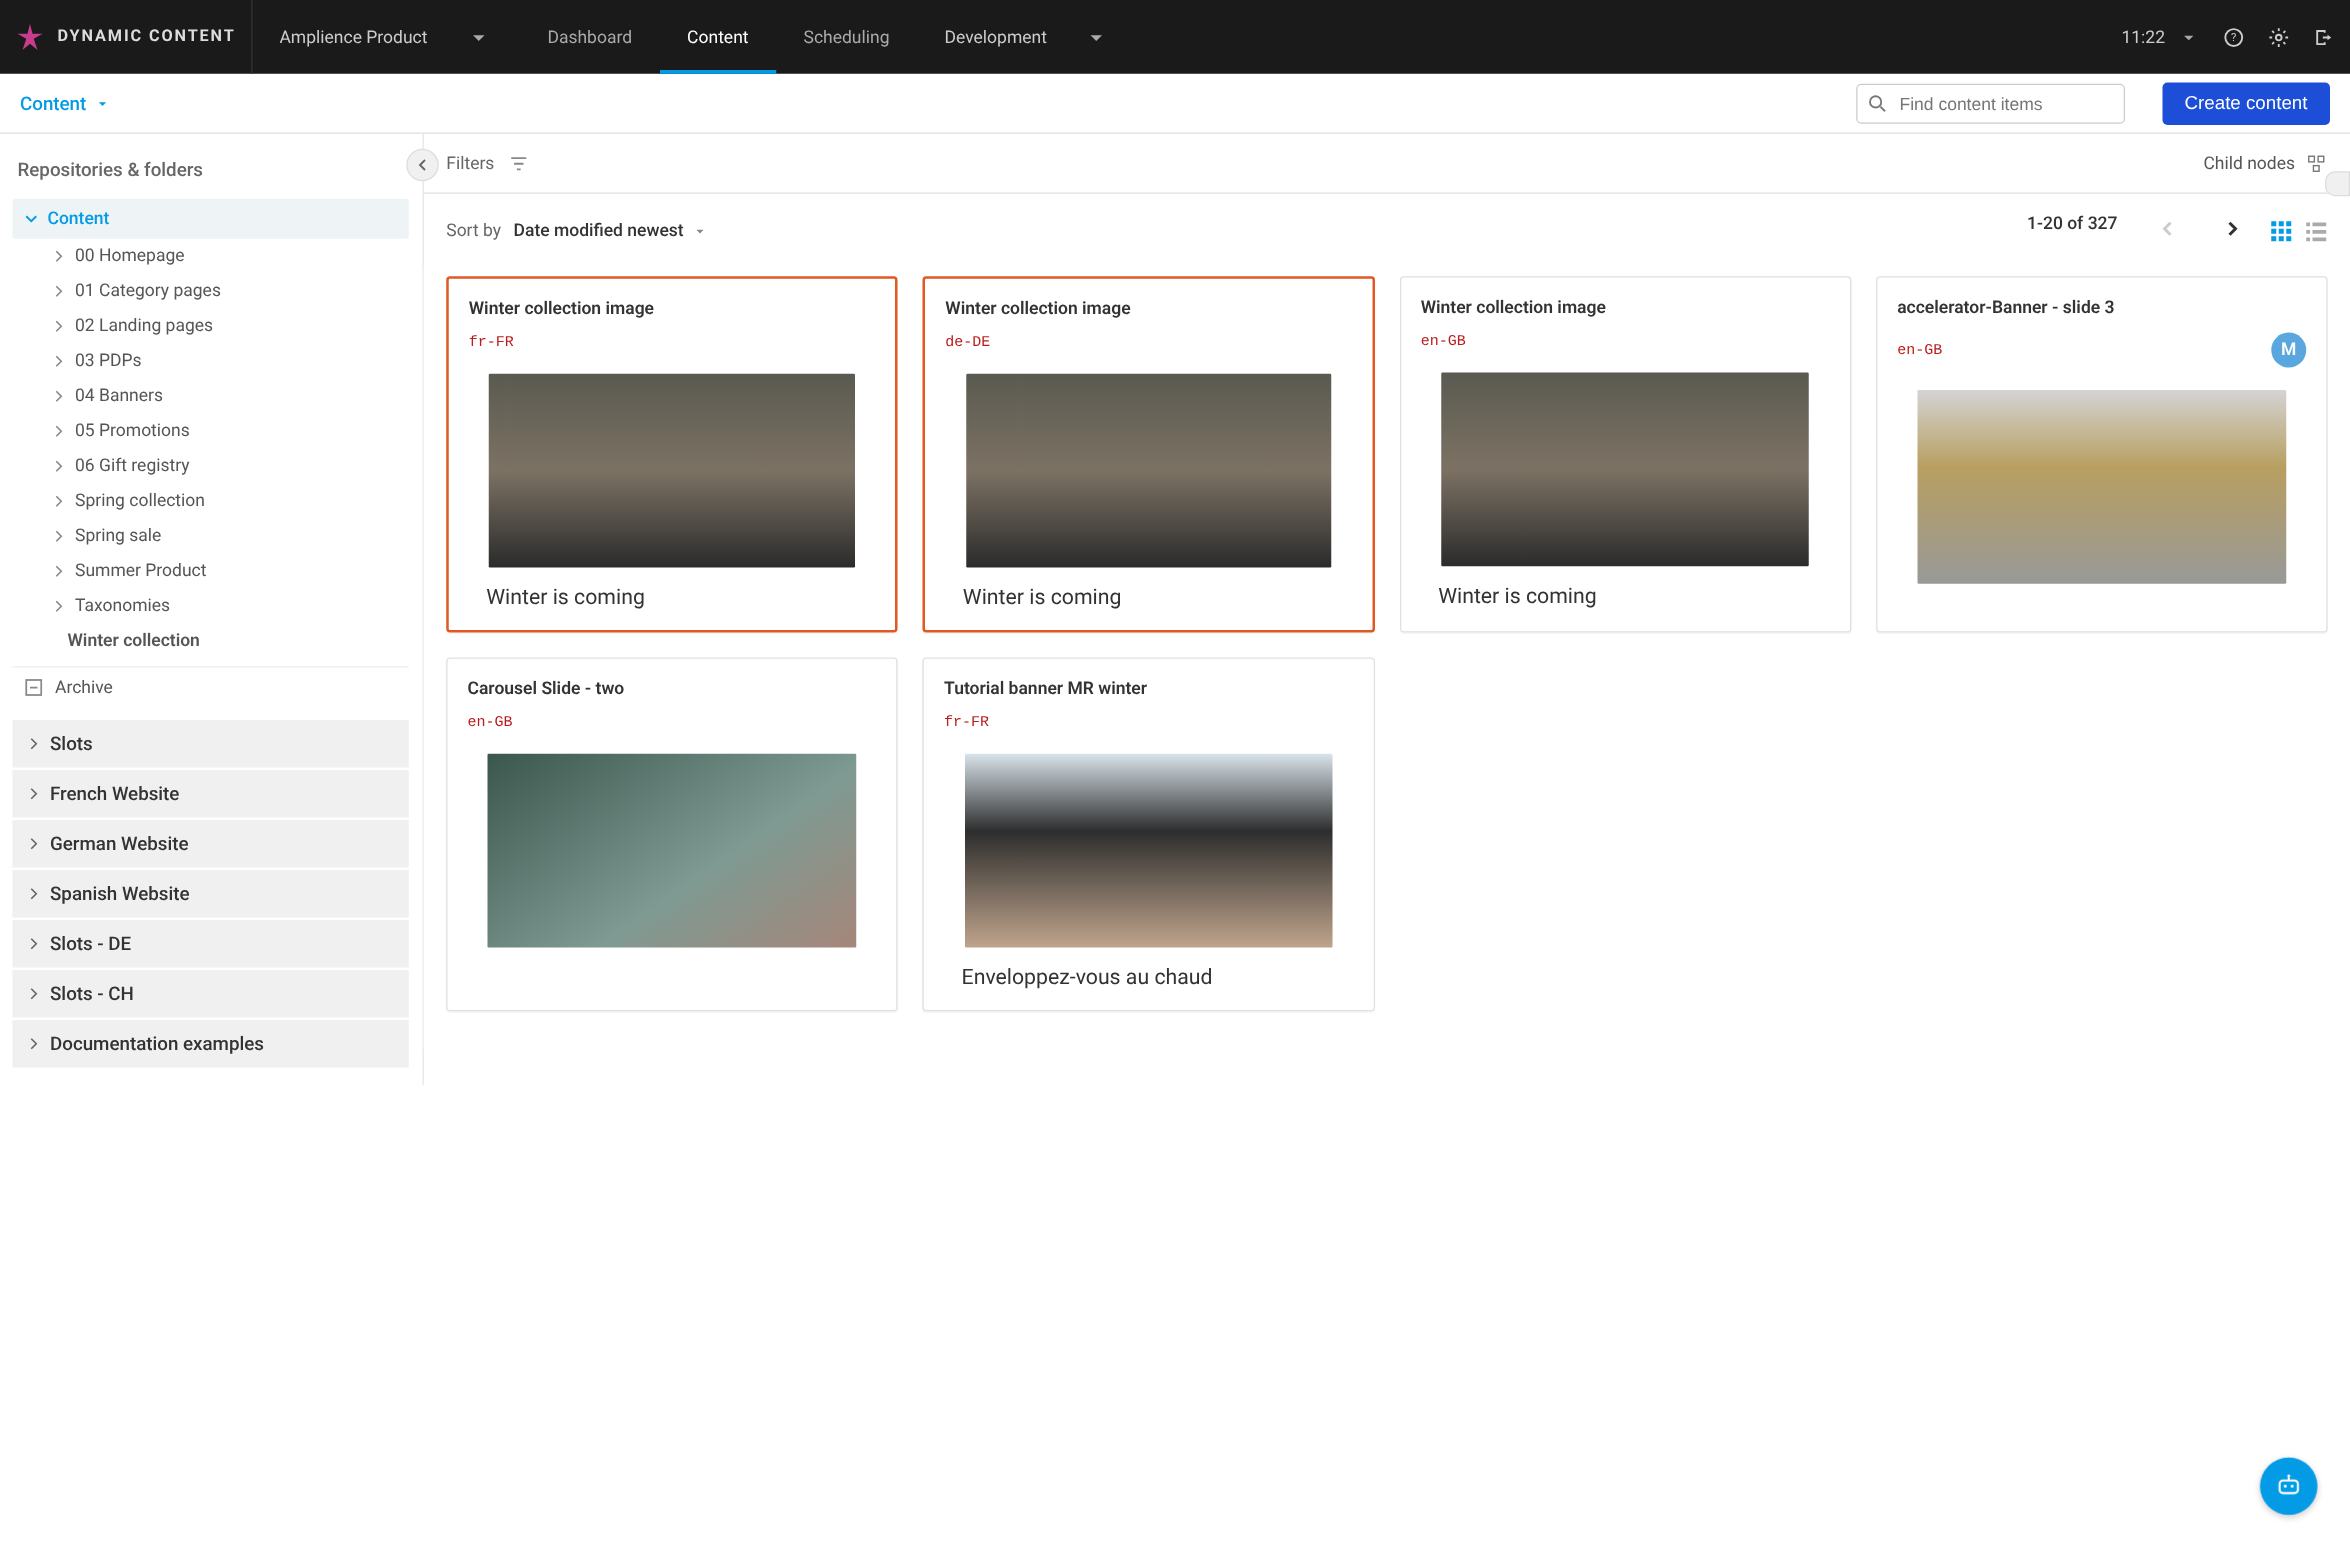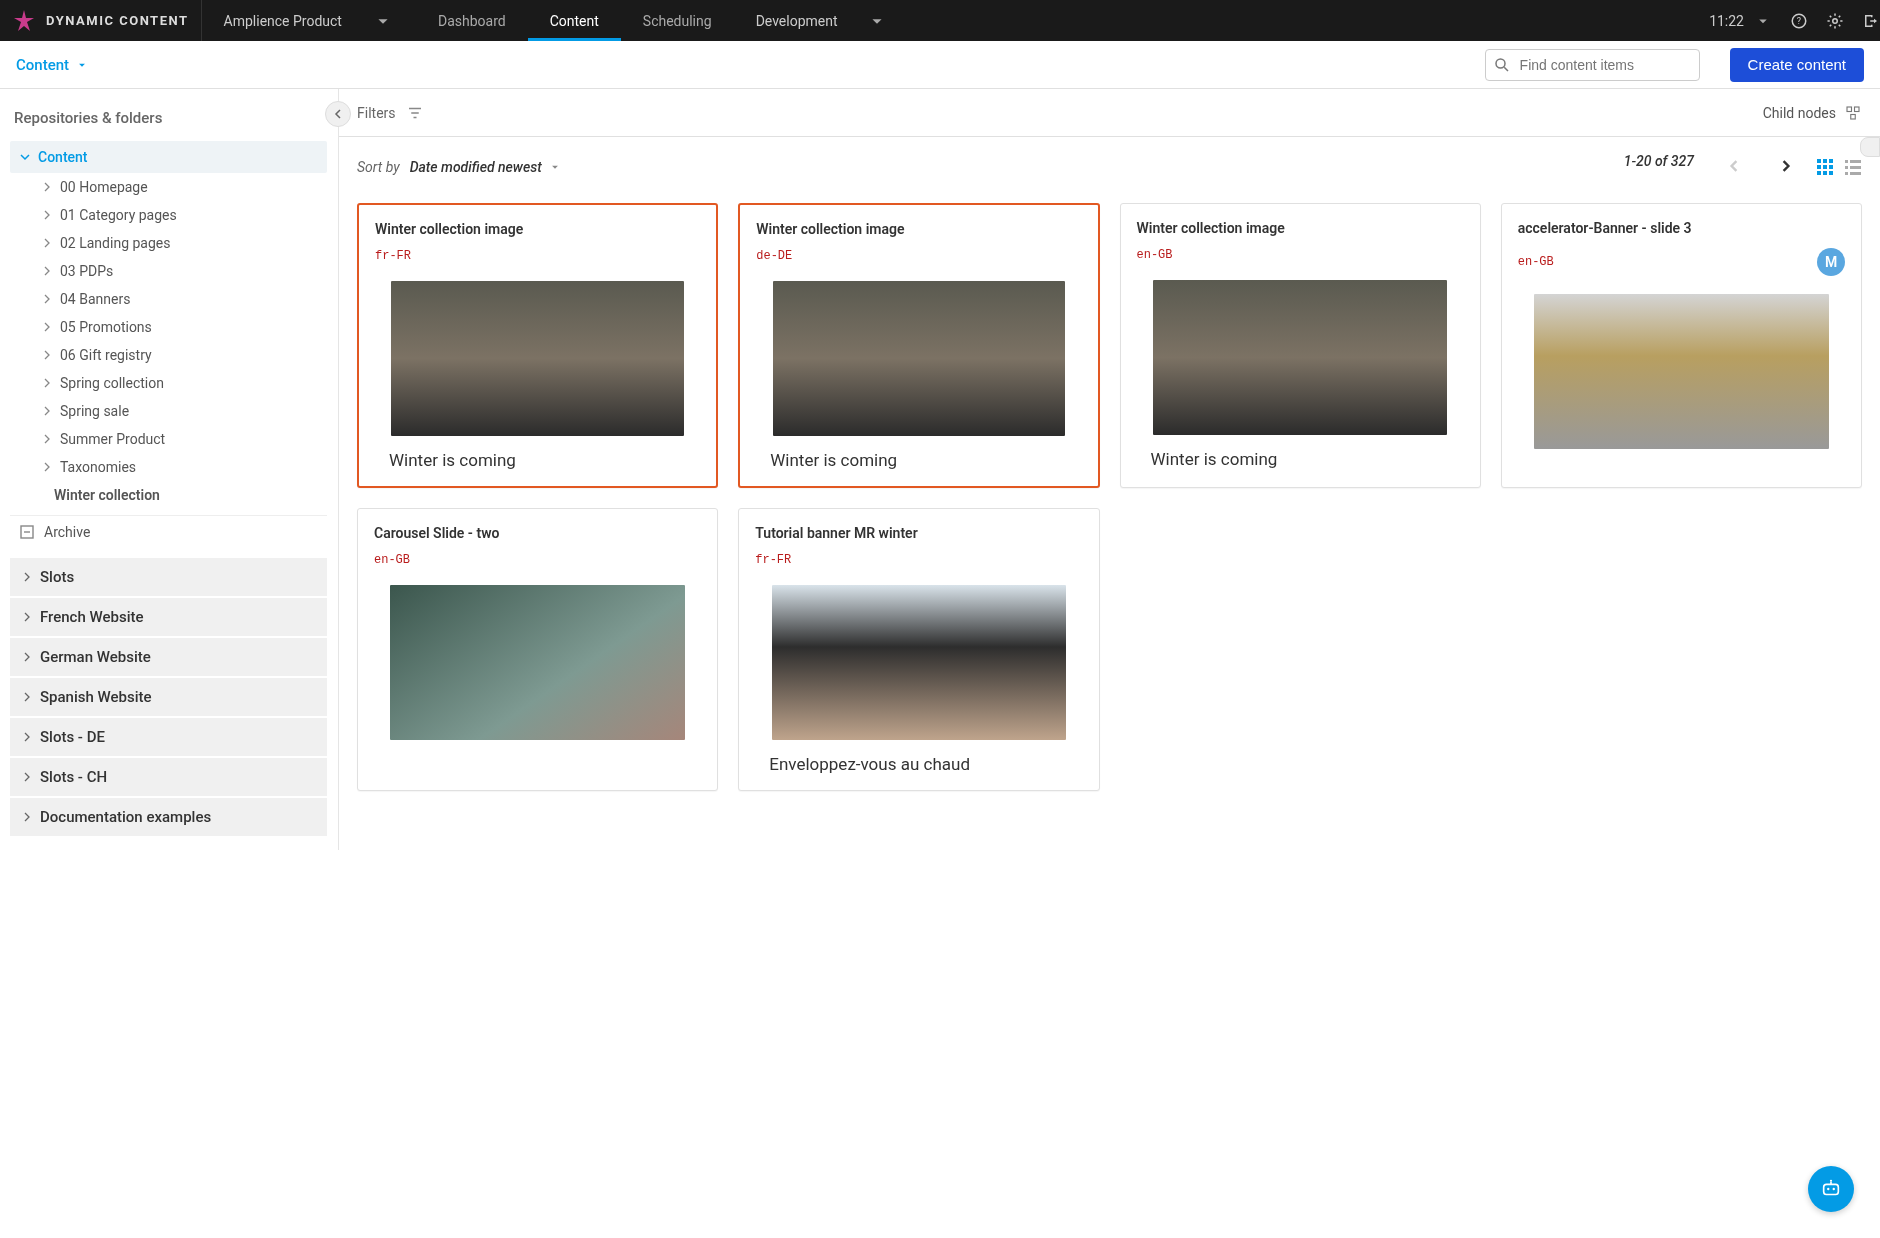--- a/index.html
+++ b/index.html
@@ -1,30 +1,30 @@
 <!DOCTYPE html>
 <html><head>
 <meta charset="utf-8">
 <style>
 * { box-sizing: border-box; margin: 0; padding: 0; }
 body { font-family: -apple-system, BlinkMacSystemFont, "Segoe UI", Roboto, sans-serif; font-size: 14px; color: #333; background: #fff; }
 
 
-.header-bar { height: 41px; background: #1a1a1a; display: flex; align-items: center; color: #ccc; }
+.header-bar { height: 59px; background: #1a1a1a; display: flex; align-items: center; color: #ccc; }
 .logo-area { display: flex; align-items: center; padding: 0 12px; border-right: 1px solid #333; height: 100%; }
 .logo-star { width: 24px; height: 24px; margin-right: 10px; }
 .logo-text { font-weight: 700; letter-spacing: 1.5px; font-size: 13px; color: #ddd; }
 .product-select { display: flex; align-items: center; padding: 0 22px; height: 100%; cursor: pointer; font-size: 14px; }
 .nav-tabs { display: flex; height: 100%; }
 .nav-tab { padding: 0 22px; display: flex; align-items: center; height: 100%; cursor: pointer; position: relative; color: #aaa; }
 .nav-tab.active { color: #fff; }
 .nav-tab.active::after { content:""; position:absolute; bottom:0; left:0; right:0; height:3px; background:#039be5; }
 .env-select { padding: 0 22px; display: flex; align-items: center; height: 100%; cursor: pointer; }
 .header-spacer { flex: 1; }
-.header-right { display:flex; align-items:center; gap:18px; padding-right:0; height:100%; }
+.header-right { display:flex; align-items:center; gap:18px; padding-right:12px; height:100%; }
 .time-sel { display:flex; align-items:center; gap:10px; cursor:pointer; font-size:14px; }
 .hdr-icon { cursor:pointer; color:#ccc; }
 
 
 .sub-header { height: 48px; display:flex; align-items:center; border-bottom:1px solid #e0e0e0; padding: 0 16px; }
 .content-dd { color:#039be5; font-weight:500; display:flex; align-items:center; gap:6px; cursor:pointer; font-size:15px; }
 .sub-spacer { flex:1; }
 .search-box { position:relative; width:215px; margin-right:30px; }
 .search-box input { width:100%; height:32px; padding:0 8px 0 34px; border:1px solid #ccc; border-radius:4px; font-size:14px; }
 .search-box .mag { position:absolute; left:8px; top:7px; color:#888; }
@@ -43,21 +43,21 @@
 .repo-item { background:#f0f0f0; padding:10px 12px; color:#333; display:flex; align-items:center; gap:8px; cursor:pointer; margin-bottom:2px; font-size:15px; font-weight:500; }
 
 .chev { width:10px; height:10px; flex-shrink:0; }
 
 
 .content-panel { flex:1; position:relative; border-left:1px solid #e5e5e5; }
 .filters-row { height:48px; border-bottom:1px solid #e0e0e0; display:flex; align-items:center; padding:0 18px; }
 .filters-lbl { color:#666; margin-right:10px; }
 .child-nodes { display:flex; align-items:center; gap:8px; color:#555; cursor:pointer; }
 .row-spacer { flex:1; }
-.sort-row { height:60px; display:flex; align-items:center; padding:0 18px;font-style:italic; }
+.sort-row { height:60px; display:flex; align-items:center; padding:0 18px; }
 .sort-lbl { color:#666; margin-right:10px; }
 .sort-val { color:#333; font-weight:500; display:flex; align-items:center; gap:6px; cursor:pointer; }
 .paging { display:flex; align-items:flex-start; gap:28px; }
 .pg-count { color:#333; font-weight:500; }
 .pg-btn { cursor:pointer; color:#555; padding:6px; }
 .pg-btn.disabled { color:#ccc; cursor:not-allowed; }
 .view-toggles { display:flex; gap:10px; margin-left:18px; }
 .grid-dots { color:#039be5; cursor:pointer; }
 .list-dots { color:#888; cursor:pointer; }
 

